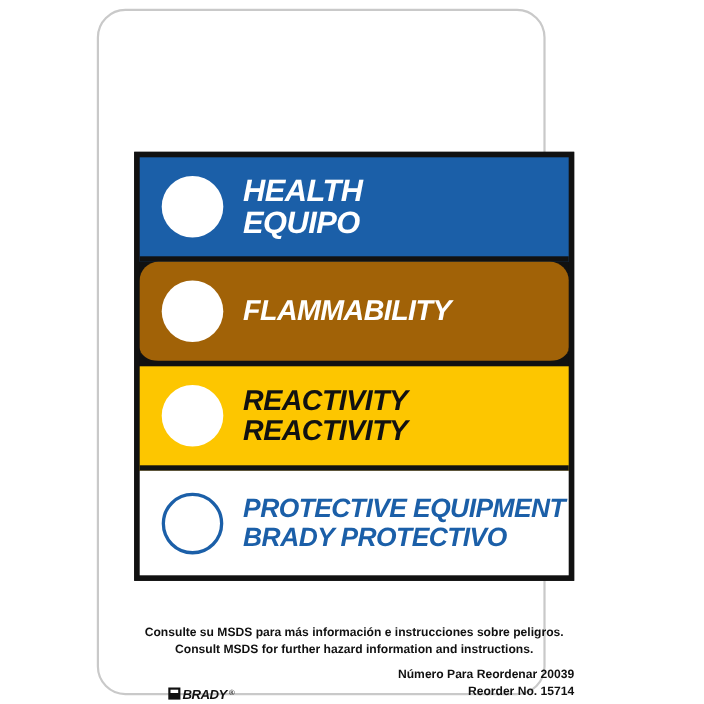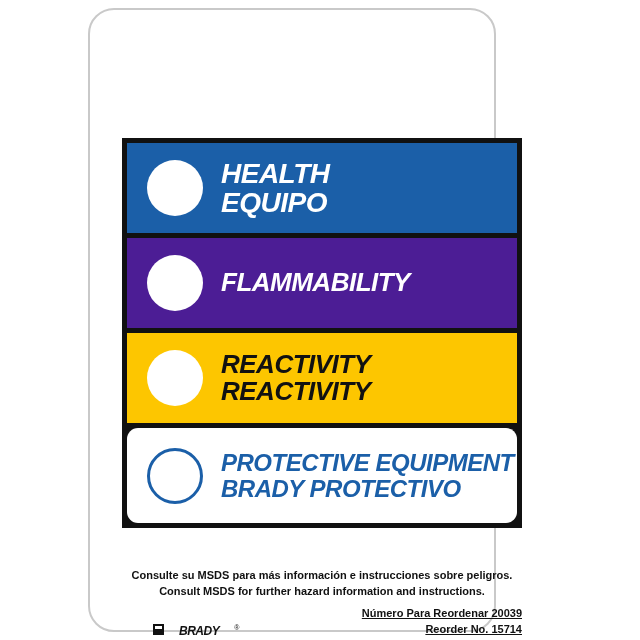--- a/index.html
+++ b/index.html
@@ -36,24 +36,23 @@
   .hazard-row {
     position: relative;
     height: 95px;
     box-sizing: border-box;
     display: flex;
     align-items: center;
     border-bottom: 5px solid #111111;
   }
   .hazard-row.last {
     border-bottom: none;
-    border-radius: 11px;
   }
   .row-health { background: #1b5fa8; }
-  .row-flammability { background: #4c1d95; }
+  .row-flammability { background: #a16207; border-radius: 17px; }
   .row-reactivity { background: #fdc600; }
   .row-ppe { background: #ffffff; }
 
   .rating-circle {
     width: 56px;
     height: 56px;
     border-radius: 50%;
     background: #ffffff;
     margin-left: 20px;
     flex: 0 0 auto;
@@ -96,21 +95,22 @@
     position: absolute;
     left: 32px;
     top: 596px;
     width: 400px;
     display: flex;
     justify-content: space-between;
     align-items: flex-end;
   }
   #brady-logo {
     display: flex;
-    gap: 15px;
+    align-items: center;
+    gap: 2px;
     padding-left: 31px;
   }
   .logo-mark {
     width: 11px;
     height: 11px;
     background: #111111;
     display: inline-block;
     position: relative;
   }
   .logo-mark::after {
@@ -132,21 +132,20 @@
   .logo-tm {
     font-size: 7px;
     color: #111111;
   }
   #reorder-block {
     text-align: right;
     font-size: 11px;
     font-weight: bold;
     color: #111111;
     line-height: 1.45;
-    text-decoration: underline;
   }
 </style>
 </head>
 <body>
 
 <div id="sign-card">
 
   <div id="hazard-table">
 
     <div class="hazard-row row-health text-white size-lg">

